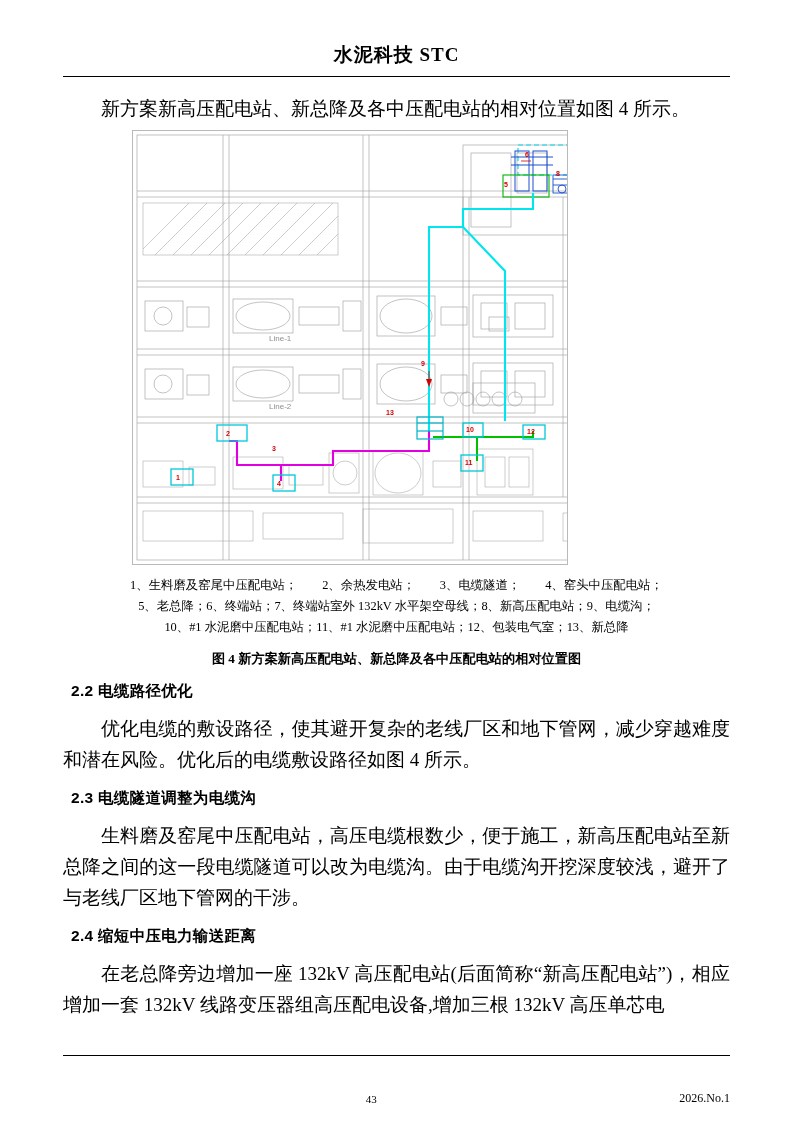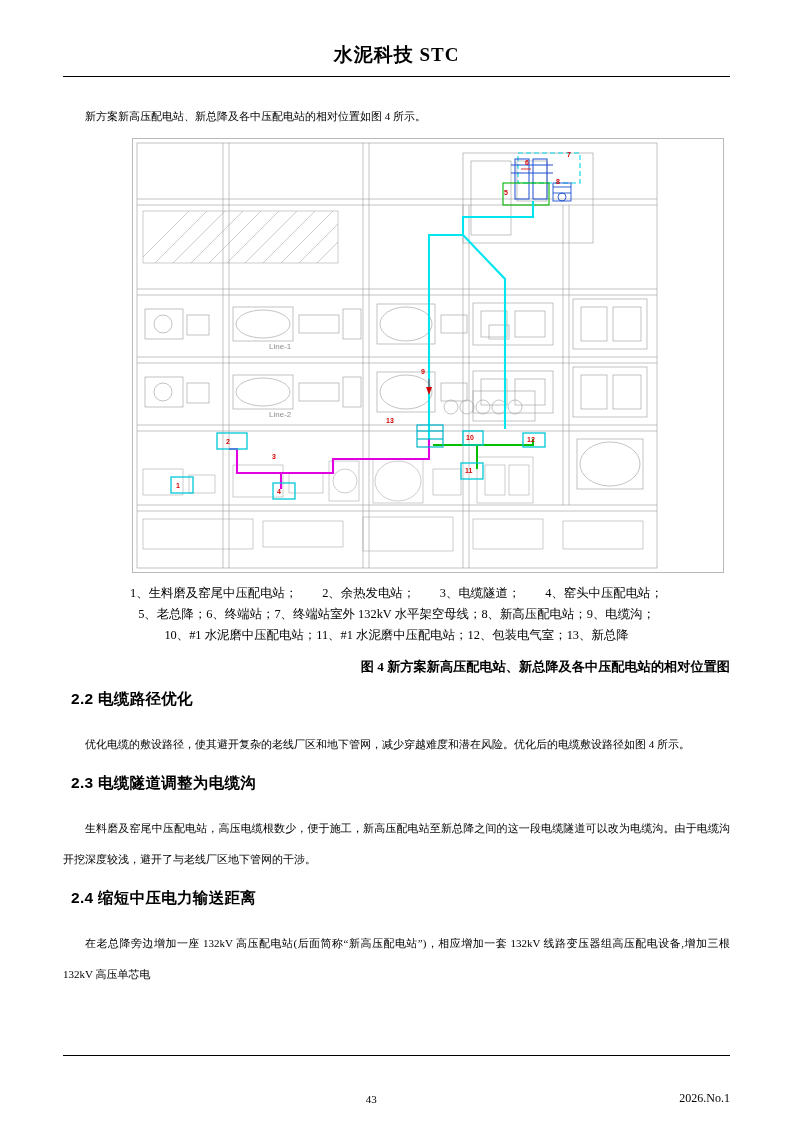--- a/index.html
+++ b/index.html
@@ -35,22 +35,22 @@
     position: absolute;
     left: 63px; top: 76px; width: 667px; height: 0;
     border-top: 1.6px solid #000;
   }
   
   .content {
     position: absolute;
     left: 63px; top: 85px; width: 667px;
   }
   p.para {
-    margin: 16px 0 0 0;
-    font-size: 11px;
+    margin: 8px 0 0 0;
+    font-size: 19px;
     line-height: 31px;
     text-align: justify;
     text-justify: inter-ideograph;
     text-indent: 2em;
   }
   h3.section {
     font-family: "Liberation Sans", sans-serif;
     font-size: 15.5px;
     font-weight: bold;
     margin: 9px 0 2px 8px;
@@ -59,37 +59,37 @@
   }
   
   .figure-wrap {
     position: relative;
     margin: 6px auto 0 auto;
     width: 530px;
     height: 435px;
   }
   .figure-box {
     position: absolute;
-    left: 0; top: 0; width: 592px; height: 435px;
+    left: 0; top: 0; width: 436px; height: 435px;
     background: #ffffff;
     border: 1px solid #b9b9b9;
     overflow: hidden;
   }
   .fig-svg { position: absolute; left: 0; top: 0; }
   .legend {
     margin: 10px 0 12px 0;
     font-size: 12.4px;
     line-height: 21px;
     text-align: center;
   }
   .fig-caption {
     margin: 4px 0 8px 0;
     font-size: 13.2px;
     font-weight: bold;
-    text-align: right;
+    text-align: center;
     font-family: "Liberation Serif", serif;
   }
   
   .footer-rule {
     position: absolute;
     left: 63px; top: 1055px; width: 667px; height: 0;
     border-top: 1.4px solid #000;
   }
   .footer {
     position: absolute;

